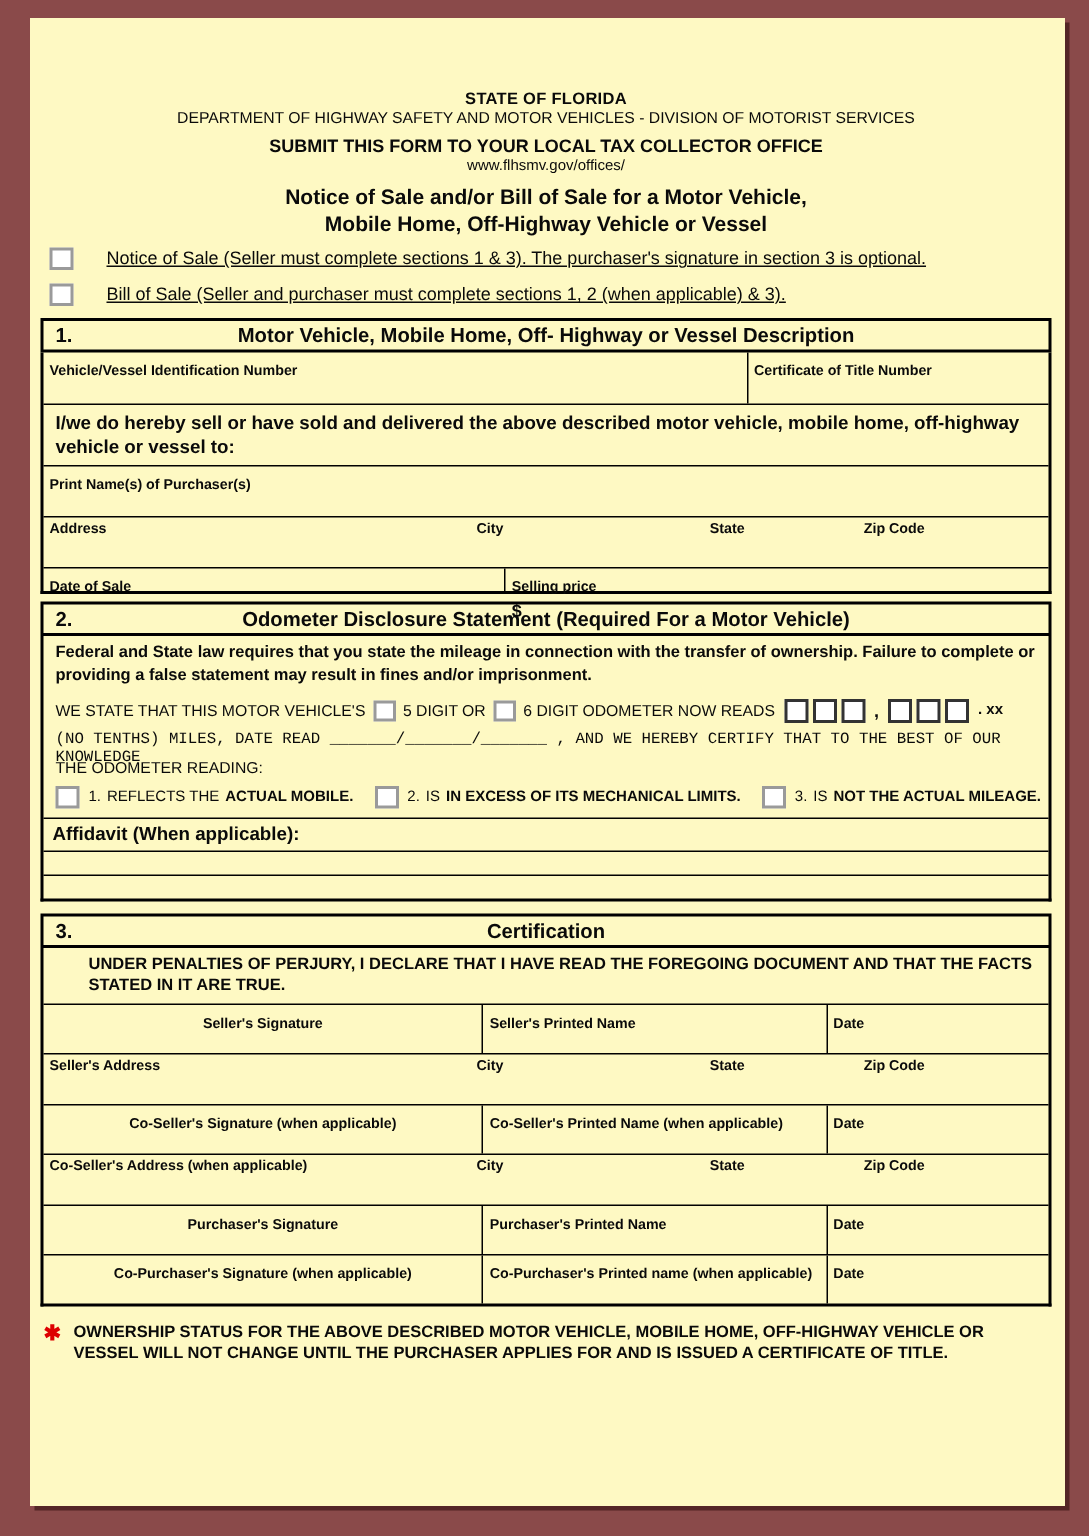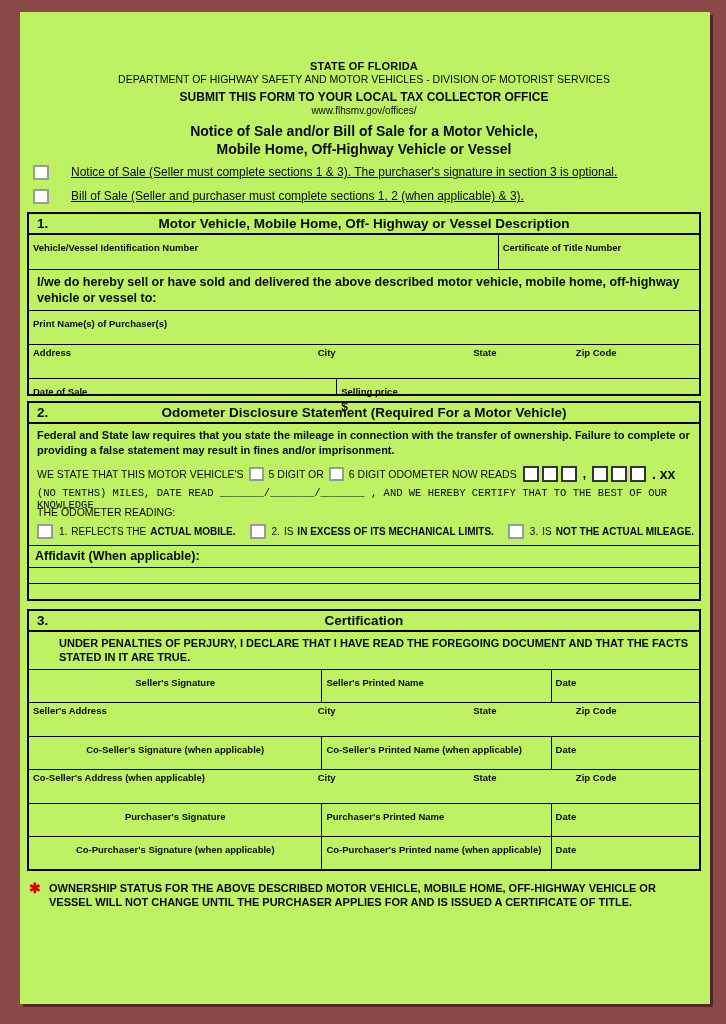--- a/index.html
+++ b/index.html
@@ -5,21 +5,21 @@
   * { margin:0; padding:0; box-sizing:border-box; }
   html,body { width:726px; height:1024px; }
   body {
     background:#8a4a4a;
     font-family:"Liberation Sans", sans-serif;
     color:#0a0a0a;
     position:relative;
   }
   .page {
     position:absolute; top:12px; left:20px; right:16px; bottom:20px;
-    background:#bef264;
+    background:#fef9c3;
     box-shadow:3px 3px 0 rgba(40,10,10,0.55);
     padding:48px 9px 0 7px;
     overflow:hidden;
   }
   
   .hdr { text-align:center; }
   .h-state { font-size:11px; font-weight:bold; letter-spacing:0.2px; }
   .h-dept  { font-size:10.5px; margin-top:1px; }
   .h-submit{ font-size:12px; font-weight:bold; margin-top:5px; }
   .h-url   { font-size:10px; margin-top:1px; }
@@ -63,21 +63,21 @@
   
   .s2-law { padding:4px 8px 2px 8px; font-size:11px; font-weight:bold; line-height:1.3; }
   .s2-odom { display:flex; align-items:center; padding:4px 8px 0 8px; height:26px; font-size:10.5px; white-space:nowrap; }
   .s2-odom .cb { width:15px; height:14px; flex:0 0 15px; margin:0 5px; }
   .digit-group { display:flex; margin:0 3px; }
   .digit {
     display:inline-block; width:16px; height:16px;
     border:2px solid #333; background:#fff; margin-left:3px;
   }
   .odo-comma { font-weight:bold; font-size:12px; margin-left:3px; }
-  .odo-suffix { font-weight:bold; font-size:14px; margin-left:3px; }
+  .odo-suffix { font-weight:bold; font-size:10px; margin-left:3px; }
   .s2-dateread { padding:2px 8px 0 8px; font-size:10.5px; height:21px;font-family:Liberation Mono, monospace; }
   .s2-reading { padding:0 8px; font-size:10.5px; height:16px; }
   .s2-options { display:flex; align-items:center; padding:2px 8px 6px 8px; font-size:10px; }
   .opt { display:flex; align-items:center; margin-right:14px; }
   .opt .cb { width:16px; height:15px; flex:0 0 16px; margin-right:6px; }
   .opt .b { font-weight:bold; }
   .opt span.txt { margin-left:4px; white-space:nowrap; }
   .r-affidavit { padding:3px 6px; font-size:12.5px; font-weight:bold; display:block; height:22px; }
   .r-blank { height:16px; display:block; }
   

